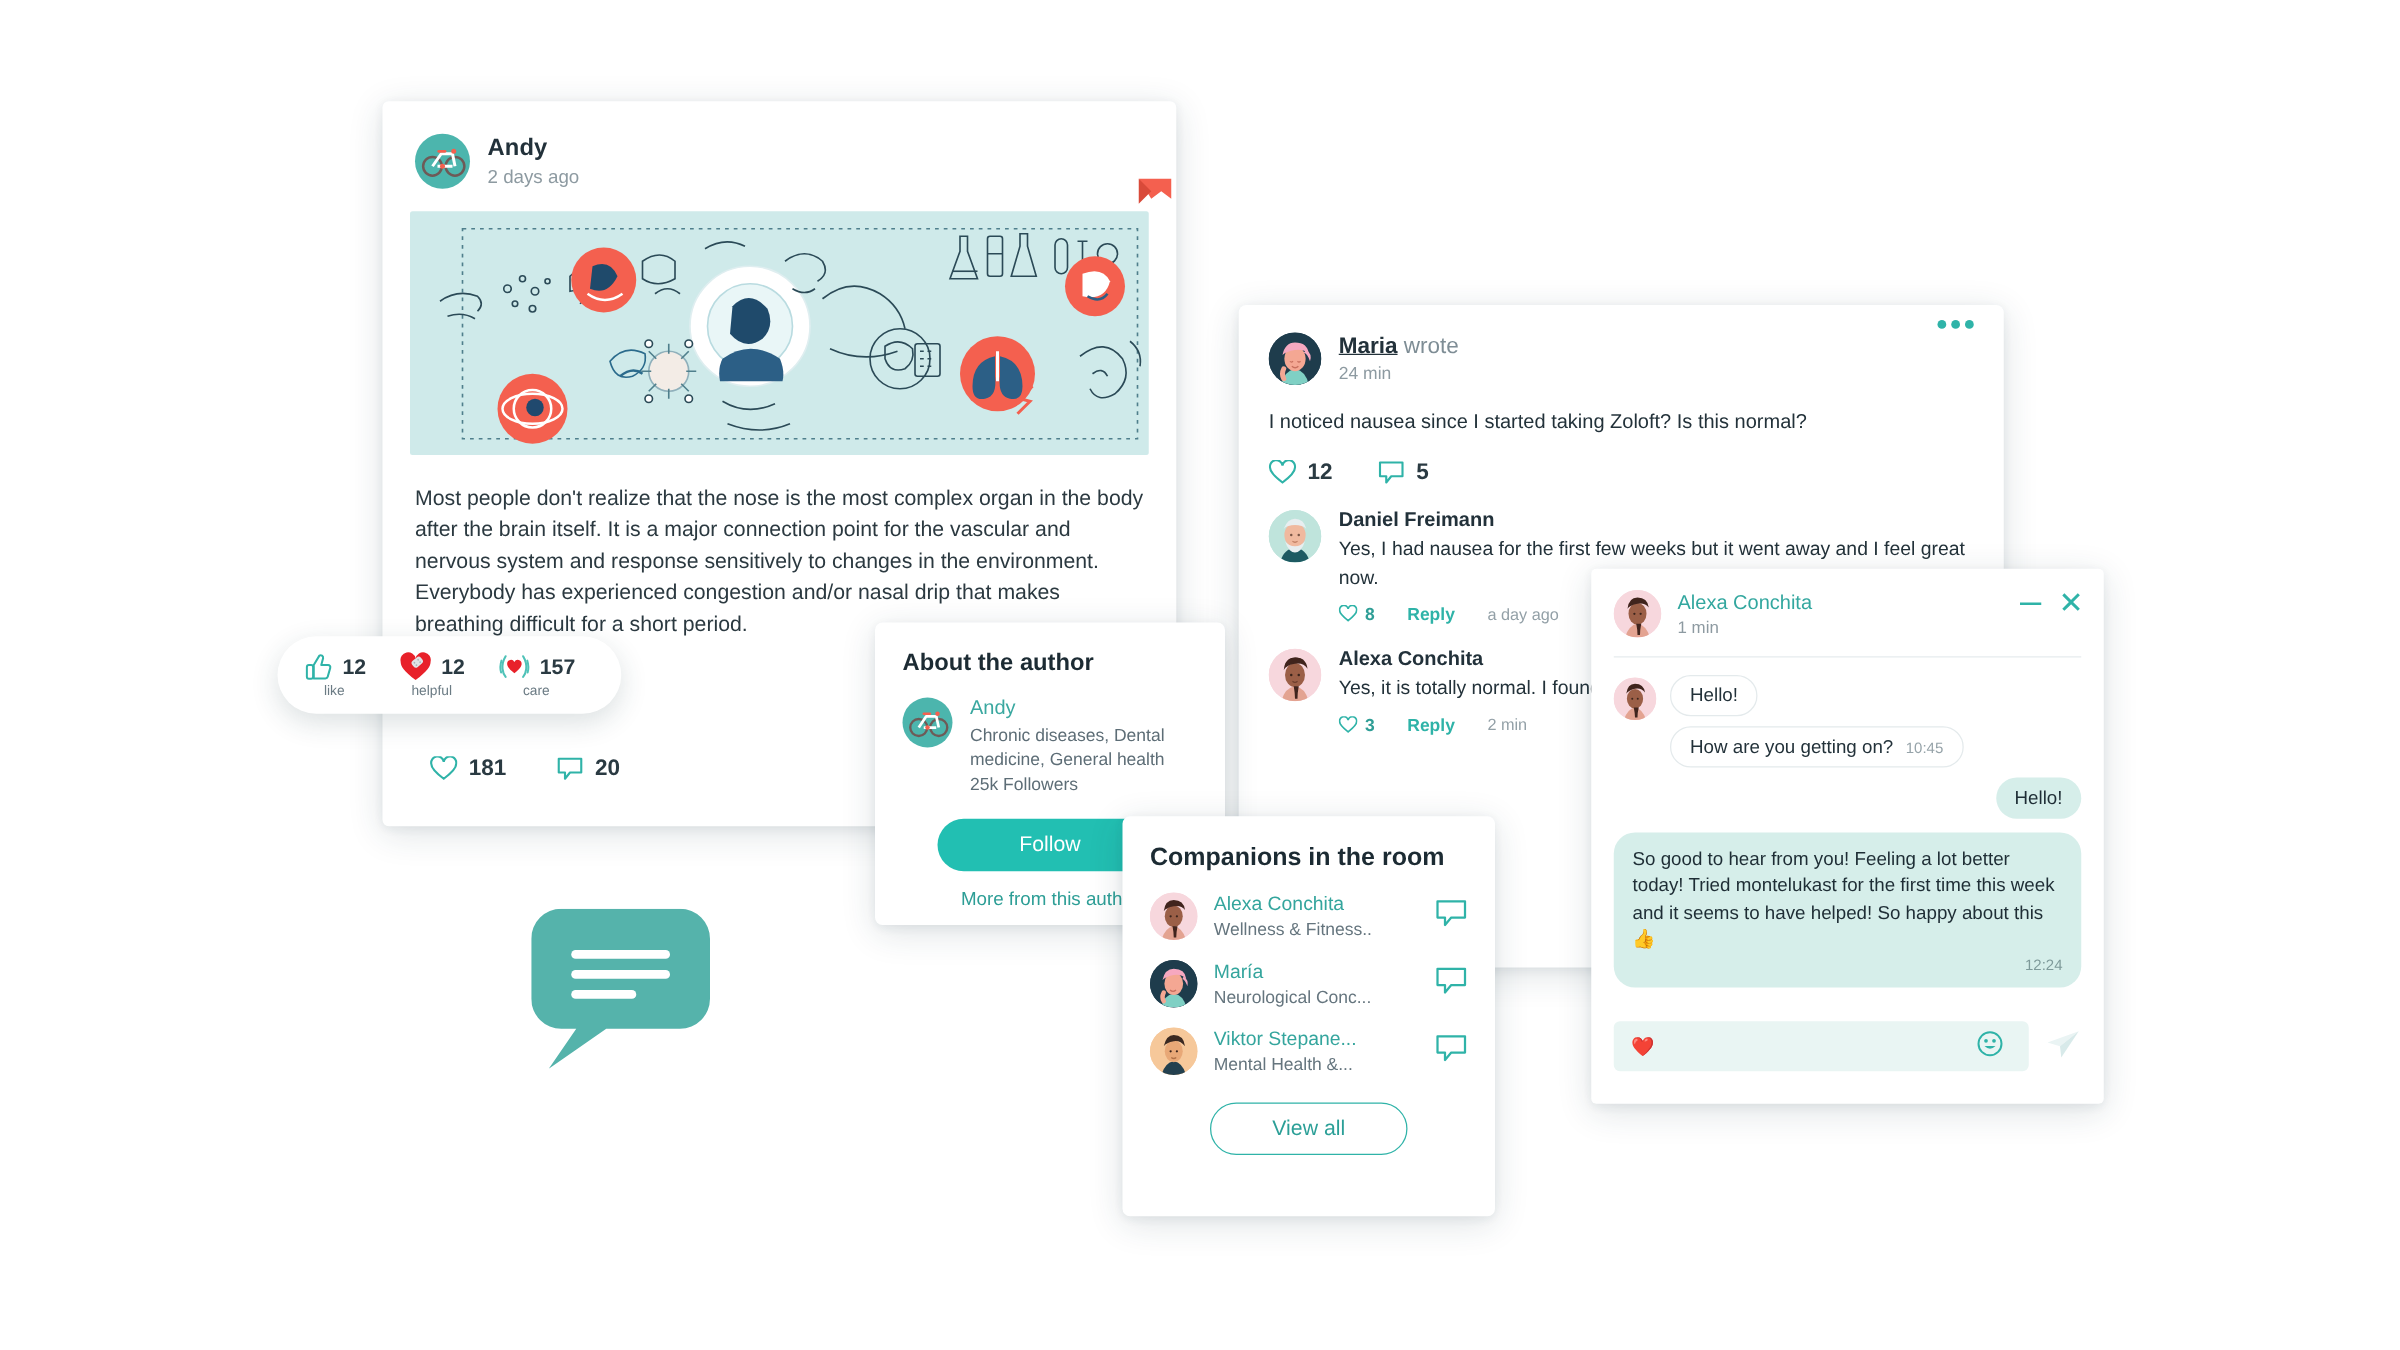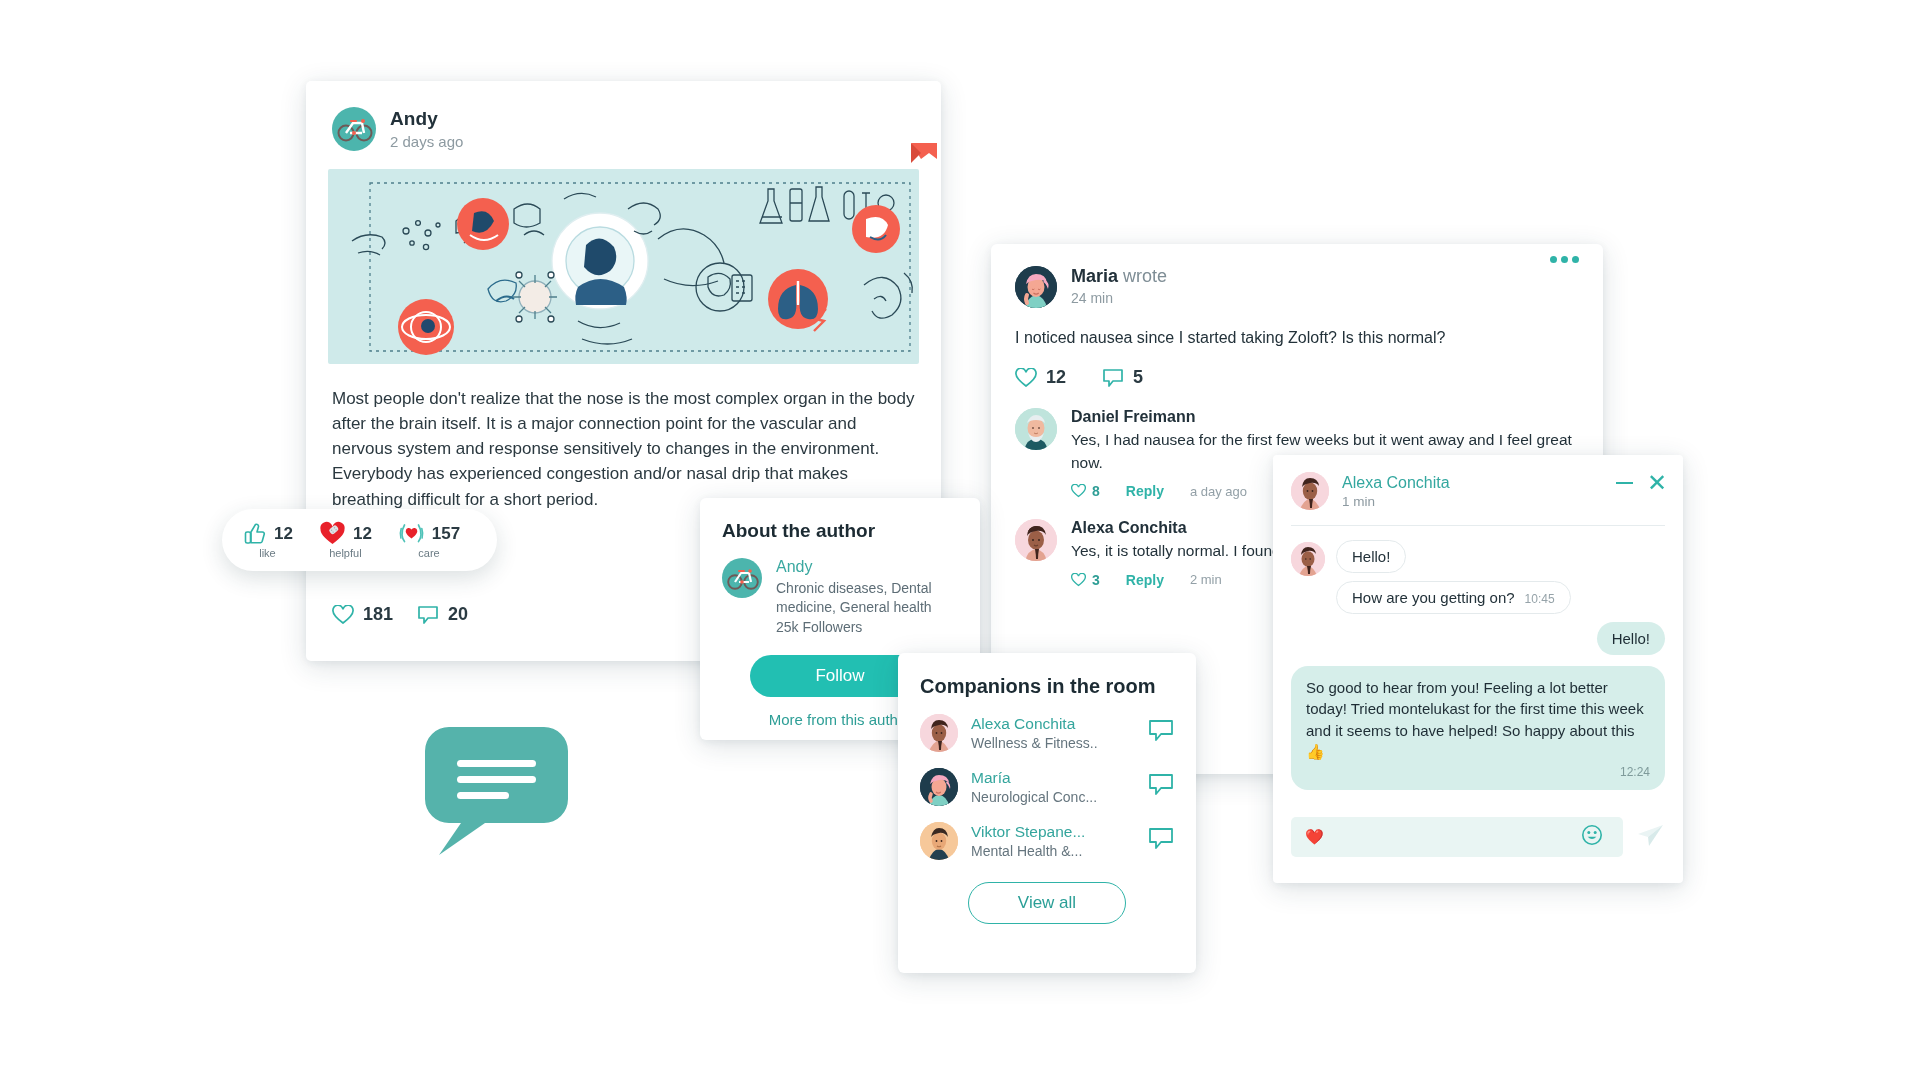--- a/index.html
+++ b/index.html
@@ -27,21 +27,21 @@
   .post-author-name { font-size: 19px; font-weight: bold; color: #22313a; letter-spacing: .1px; }
   .post-time { font-size: 15px; color: #8d9aa1; margin-top: 3px; }
   .post-title {
     font-size: 23px; font-weight: bold; color: #1c2b33;
     padding: 18px 26px 0 26px; line-height: 1.3; letter-spacing: -.1px;
   }
   .post-hero { margin: 18px 22px 0 22px; height: 195px; background: #cfeaea; border-radius: 2px; overflow: hidden; position: relative; }
   .post-body {
     padding: 22px 26px 0 26px; font-size: 17px; line-height: 1.48; color: #2b3940;
   }
-  .post-stats { position: absolute; left: 26px; bottom: 36px; display: flex; gap: 24px; align-items: center; justify-content: center; }
+  .post-stats { position: absolute; left: 38px; bottom: 36px; display: flex; gap: 40px; align-items: center; justify-content: center; }
   .stat { display: flex; align-items: center; gap: 9px; font-size: 18px; color: #2a3a42; font-weight: bold; }
 
   
   #reaction-bar {
     position: absolute; left: 222px; top: 509px; width: 275px; height: 62px;
     background: #ffffff; border-radius: 31px;
     box-shadow: 0 7px 22px rgba(28,60,70,0.16);
     display: flex; align-items: center; padding: 0 20px; gap: 26px; z-index: 30;
   }
   .reaction { display: flex; flex-direction: column; align-items: center; gap: 1px; }
@@ -62,21 +62,21 @@
     margin: 18px auto 0 auto; display: block; width: 180px; height: 42px;
     background: #22bfb2; color: #ffffff; border: none; border-radius: 21px;
     font-size: 17px; font-family: inherit; cursor: pointer;
   }
   .more-link { display: block; text-align: center; margin-top: 14px; font-size: 15px; color: #2d9e96; }
 
   
   #maria-card { left: 991px; top: 244px; width: 612px; height: 530px; z-index: 10; }
   .maria-head { display: flex; align-items: flex-start; padding: 22px 24px 0 24px; gap: 14px; position: relative; }
   .maria-name { font-size: 18px; color: #22313a; }
-  .maria-name b { font-weight: bold; }
+  .maria-name b { font-weight: bold; text-decoration: underline; }
   .maria-name span { color: #7e8d95; font-weight: normal; }
   .maria-time { font-size: 14px; color: #8d9aa1; margin-top: 3px; }
   .dots { position: absolute; right: 24px; top: 12px; display: flex; gap: 4px; }
   .dots i { width: 7px; height: 7px; border-radius: 50%; background: #2fb3a8; display: block; }
   .maria-text { padding: 18px 24px 0 24px; font-size: 16px; color: #23323a; line-height: 1.45; }
   .maria-stats { display: flex; gap: 36px; padding: 18px 24px 0 24px; align-items: center; }
 
   .comment { display: flex; gap: 14px; padding: 20px 24px 0 24px; }
   .cmt-name { font-size: 16px; font-weight: bold; color: #22313a; margin-bottom: 3px; }
   .cmt-text { font-size: 15.5px; color: #23323a; line-height: 1.45; }

